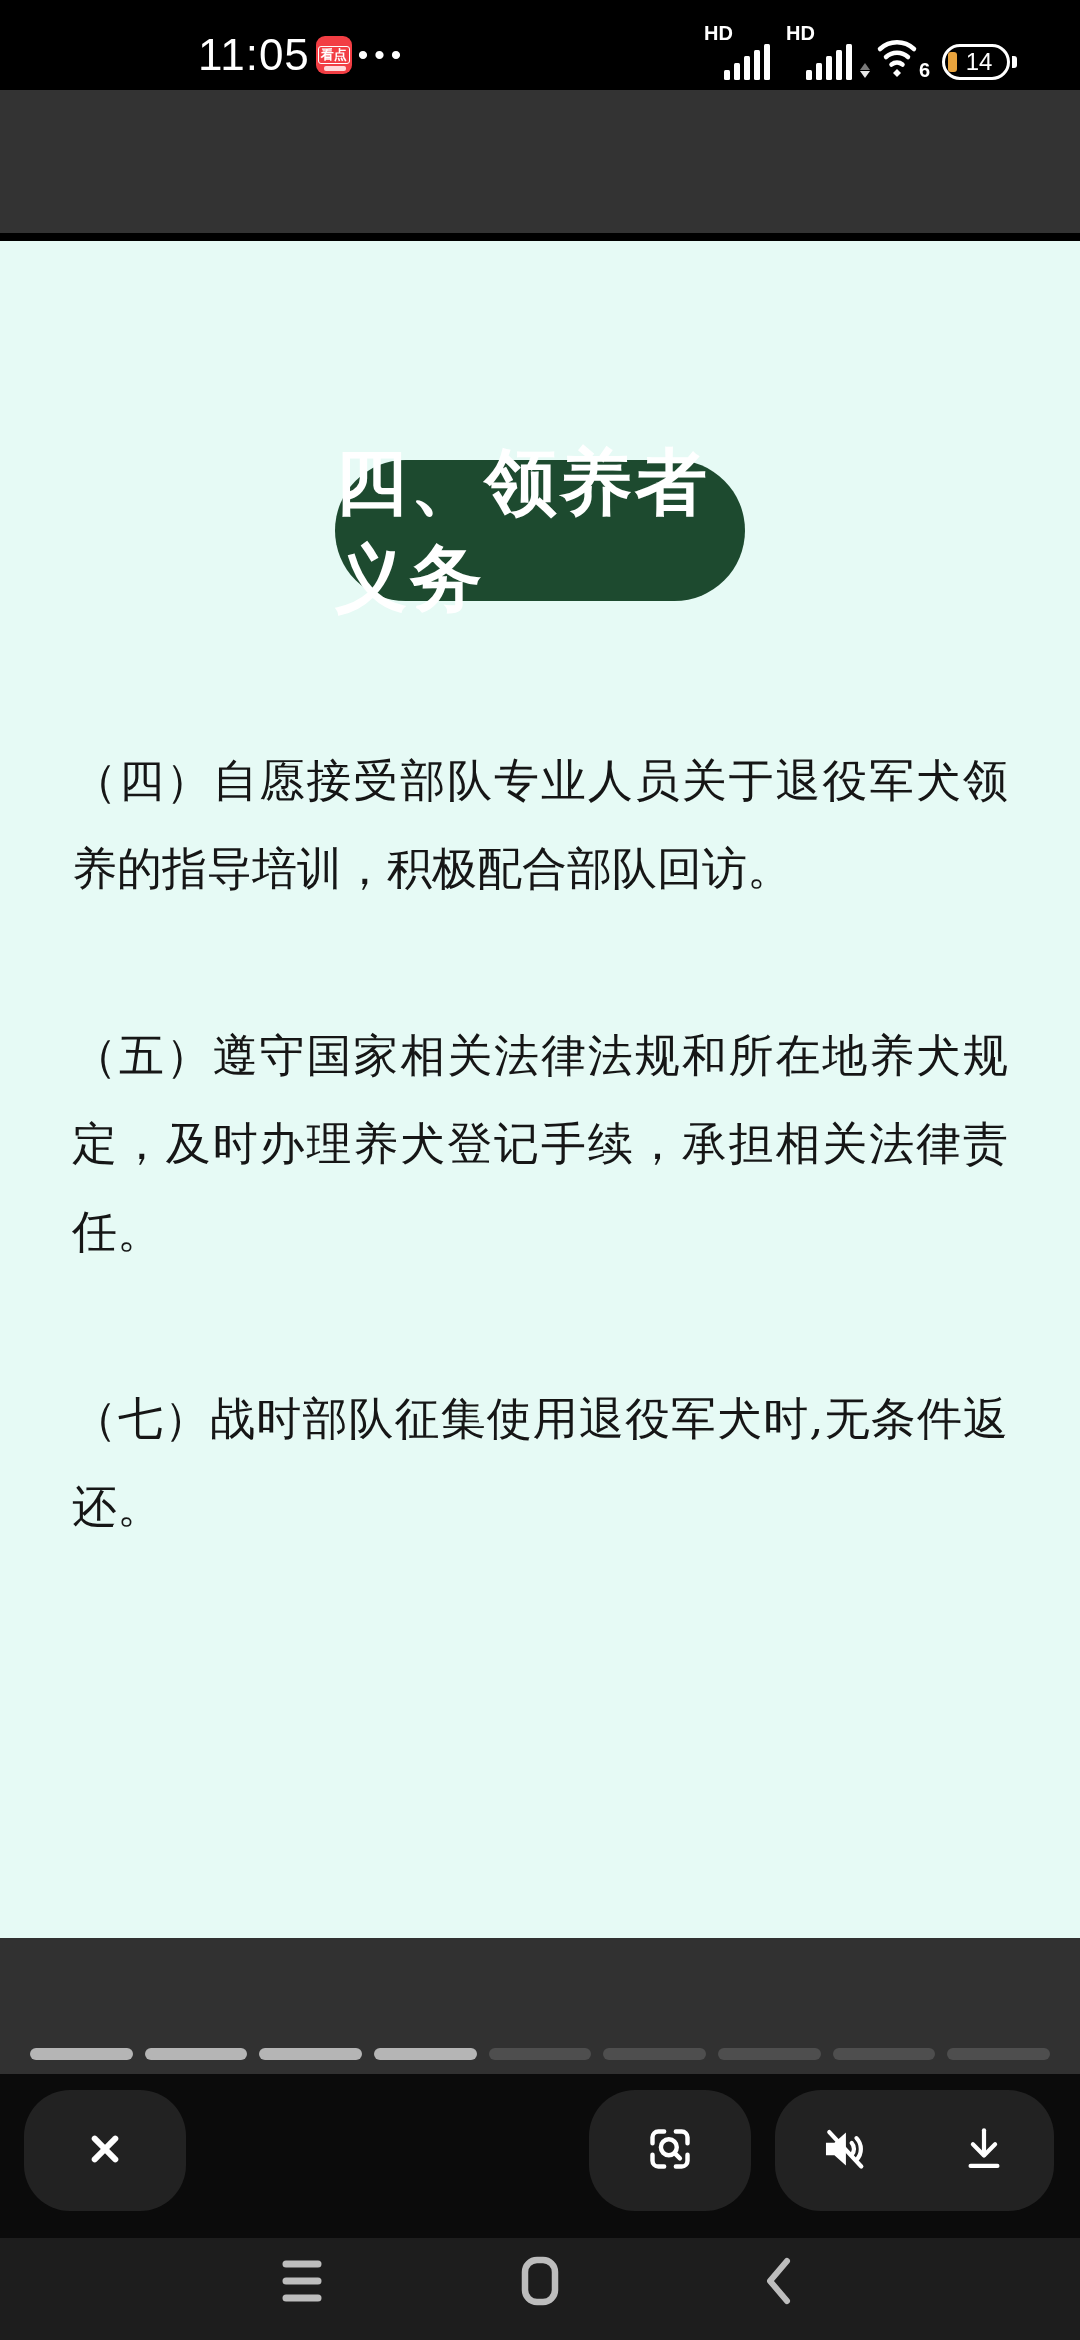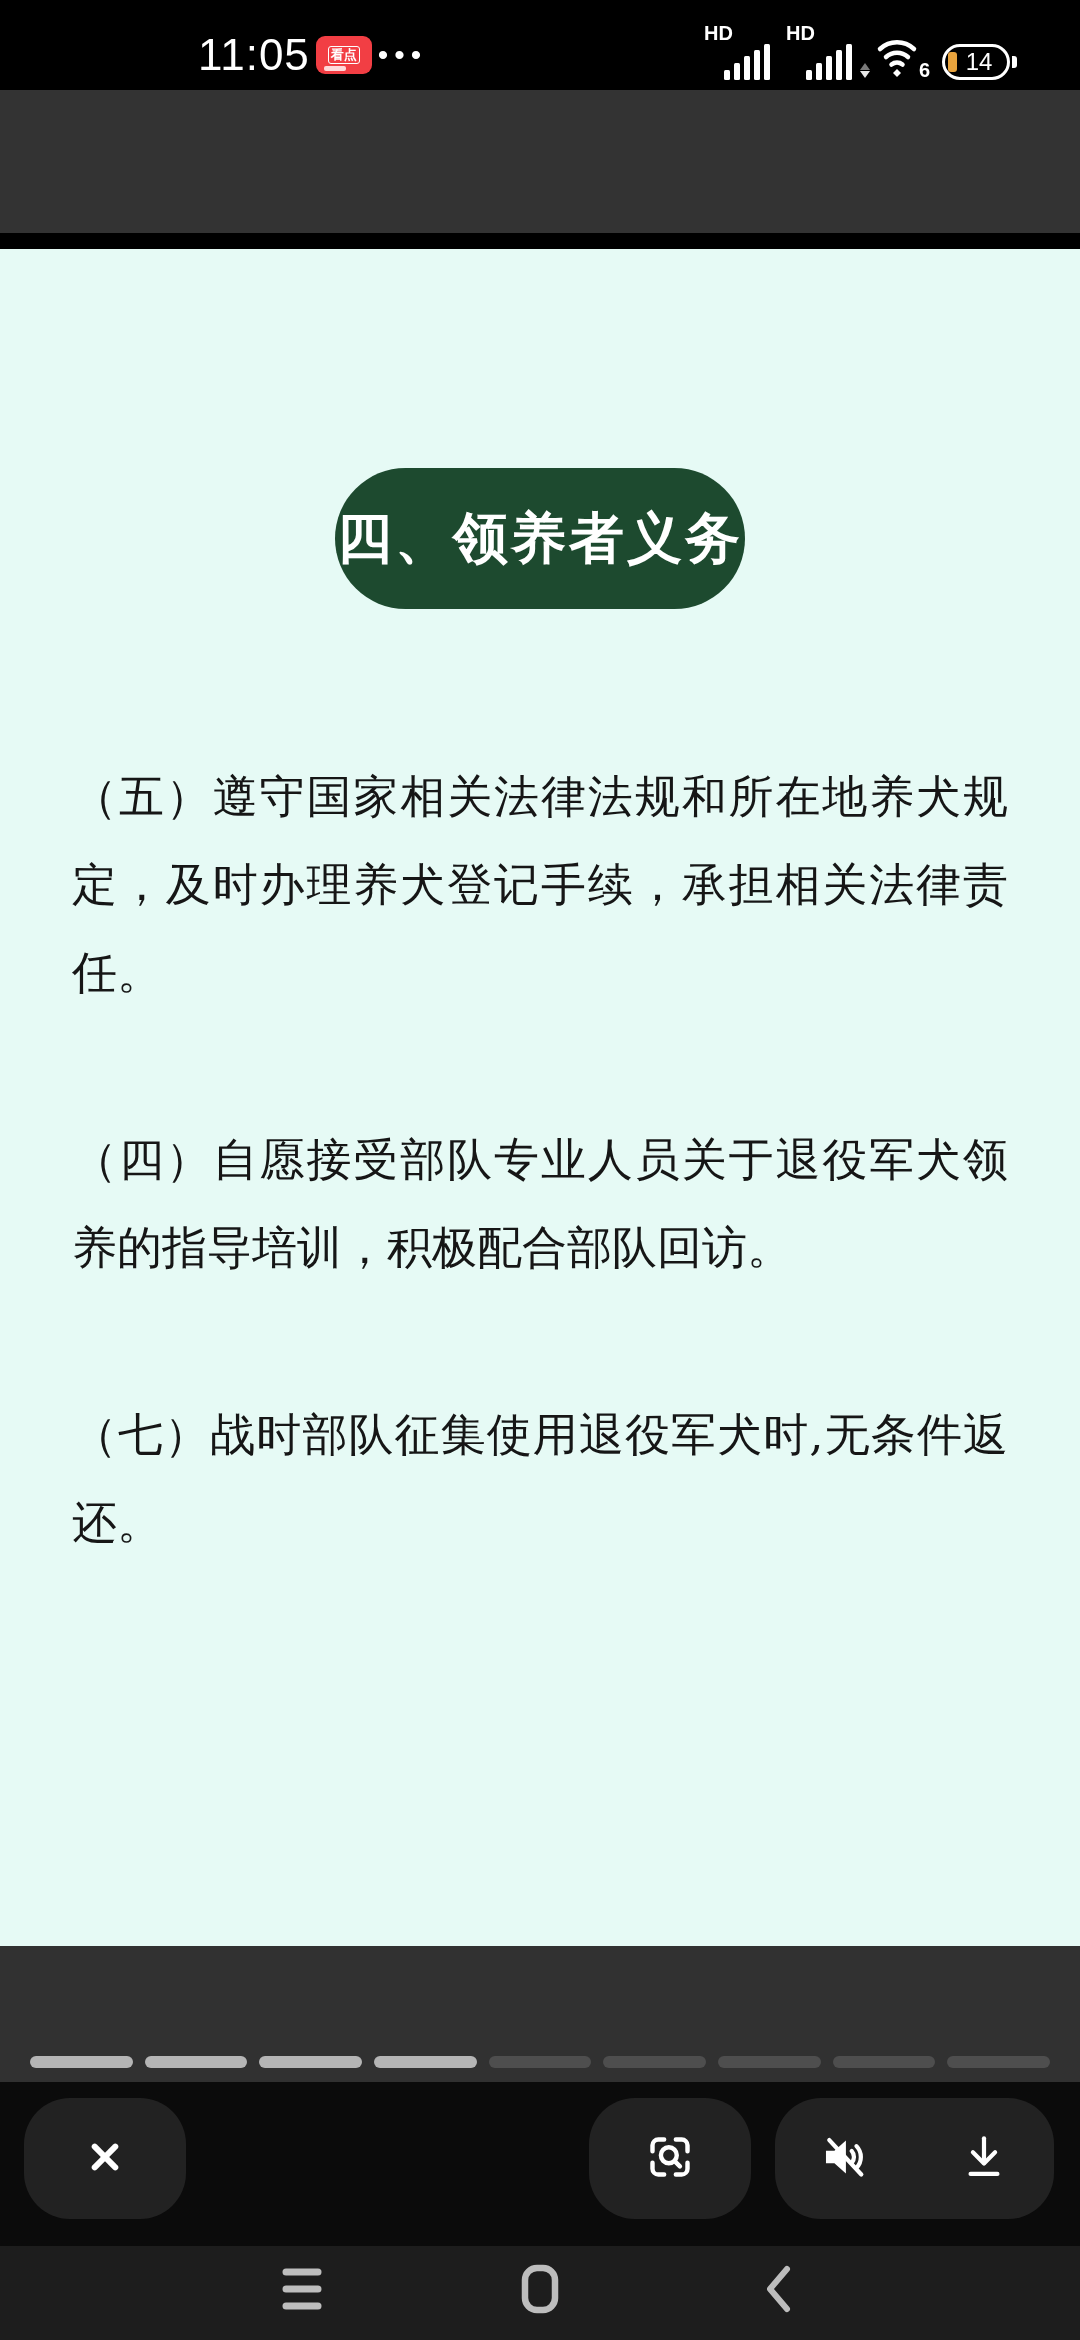--- a/index.html
+++ b/index.html
@@ -4,21 +4,21 @@
 <style>
   * { margin:0; padding:0; box-sizing:border-box; }
   html,body { width:1080px; height:2340px; overflow:hidden; background:#000; }
   body { font-family:"Liberation Sans", sans-serif; position:relative; }
 
   
   .status-bar { height:90px; background:#000; display:flex; justify-content:space-between;
                 align-items:flex-end; padding:0 70px 10px 198px; }
   .sb-left { display:flex; align-items:center; gap:6px; }
   .sb-time { color:#fff; font-size:44px; font-weight:500; letter-spacing:1px; }
-  .app-badge { width:56px; height:38px; background:#f23e44; border-radius:9px; position:relative;
+  .app-badge { width:36px; height:38px; background:#f23e44; border-radius:9px; position:relative;
                display:flex; align-items:center; justify-content:center; }
   .app-badge .ab-txt { color:#fff; font-size:13px; font-weight:bold; border:1.5px solid #fff;
                        border-radius:3px; padding:0 2px; line-height:16px; }
   .app-badge .ab-ribbon { position:absolute; bottom:3px; left:8px; width:22px; height:5px;
                           background:#ffd9da; border-radius:2px; }
   .sb-dots { color:#fff; font-size:30px; letter-spacing:6px; line-height:30px; }
   .sb-right { display:flex; align-items:flex-end; gap:16px;justify-content:center; }
   .sig-group { position:relative; width:66px; height:58px; }
   .sig-hd { position:absolute; top:0; left:0; color:#fff; font-size:20px; font-weight:bold; }
   .sig-bars { position:absolute; bottom:0; right:0; display:flex; align-items:flex-end; gap:4px; }
@@ -31,23 +31,23 @@
   .wifi .tri-up { bottom:10px; left:-8px; border-left:5px solid transparent; border-right:5px solid transparent; border-bottom:7px solid #7a7a7a; }
   .battery { position:relative; width:68px; height:36px; border:3px solid #fff; border-radius:18px;
              display:flex; align-items:center; justify-content:center; }
   .battery .bat-fill { position:absolute; left:3px; top:5px; width:9px; height:20px; background:#e8a33d; border-radius:3px; }
   .battery .bat-num { color:#fff; font-size:24px; font-weight:500; margin-left:6px; }
   .battery .bat-nub { position:absolute; right:-10px; top:9px; width:5px; height:12px; background:#fff; border-radius:0 3px 3px 0; }
 
   
   .top-gap { height:143px; background:#333333; }
   .content { height:1697px; background:#e6faf5; color:#161616; }
-  .badge { width:410px; height:141px; margin:16px auto; position:relative; top:219px;
+  .badge { width:410px; height:141px; margin:8px auto; position:relative; top:219px;
            background:#1d4a2f; border-radius:71px; display:flex; align-items:center; justify-content:center;
-           color:#fff; font-size:55px; font-weight:bold; letter-spacing:3px;
+           color:#fff; font-size:72px; font-weight:bold; letter-spacing:3px;
            font-family:"Liberation Sans", sans-serif; }
   .paragraphs { position:relative; top:347px; padding:0 72px; font-size:45px;
                 font-family:"DejaVu Serif", serif; word-break:break-all; text-align:justify; }
   .paragraphs p { line-height:88px; margin:0 0 99px 0; }
   .paragraphs p:last-child { margin-bottom:0; }
 
   
   .progress-panel { height:136px; background:#313131; display:flex; align-items:flex-end;
                     gap:12px; padding:0 30px 14px 30px; }
   .progress-panel .dash { flex:1; height:12px; border-radius:6px; }
@@ -121,22 +121,22 @@
       <span class="bat-nub"></span>
     </span>
   </div>
 </div>
 
 <div class="top-gap"></div>
 
 <div class="content">
   <div class="badge">四、领养者义务</div>
   <div class="paragraphs">
+    <p>（四）自愿接受部队专业人员关于退役军犬领养的指导培训，积极配合部队回访。</p>
     <p>（五）遵守国家相关法律法规和所在地养犬规定，及时办理养犬登记手续，承担相关法律责任。</p>
-    <p>（四）自愿接受部队专业人员关于退役军犬领养的指导培训，积极配合部队回访。</p>
     <p>（七）战时部队征集使用退役军犬时,无条件返还。</p>
   </div>
 </div>
 
 <div class="progress-panel">
     <div class="dash" style="background: rgb(181, 181, 181);"></div>
     <div class="dash" style="background: rgb(181, 181, 181);"></div>
     <div class="dash" style="background: rgb(181, 181, 181);"></div>
     <div class="dash" style="background: rgb(181, 181, 181);"></div>
     <div class="dash" style="background: rgb(78, 78, 78);"></div>

